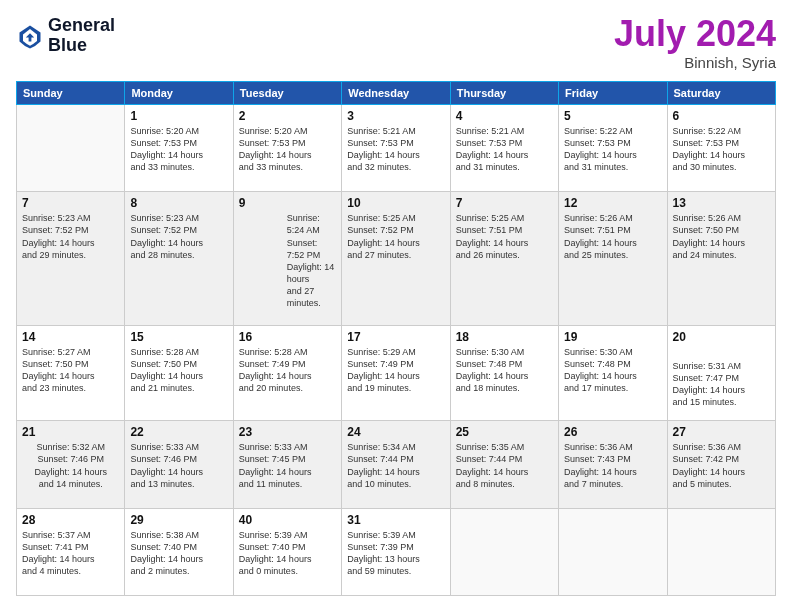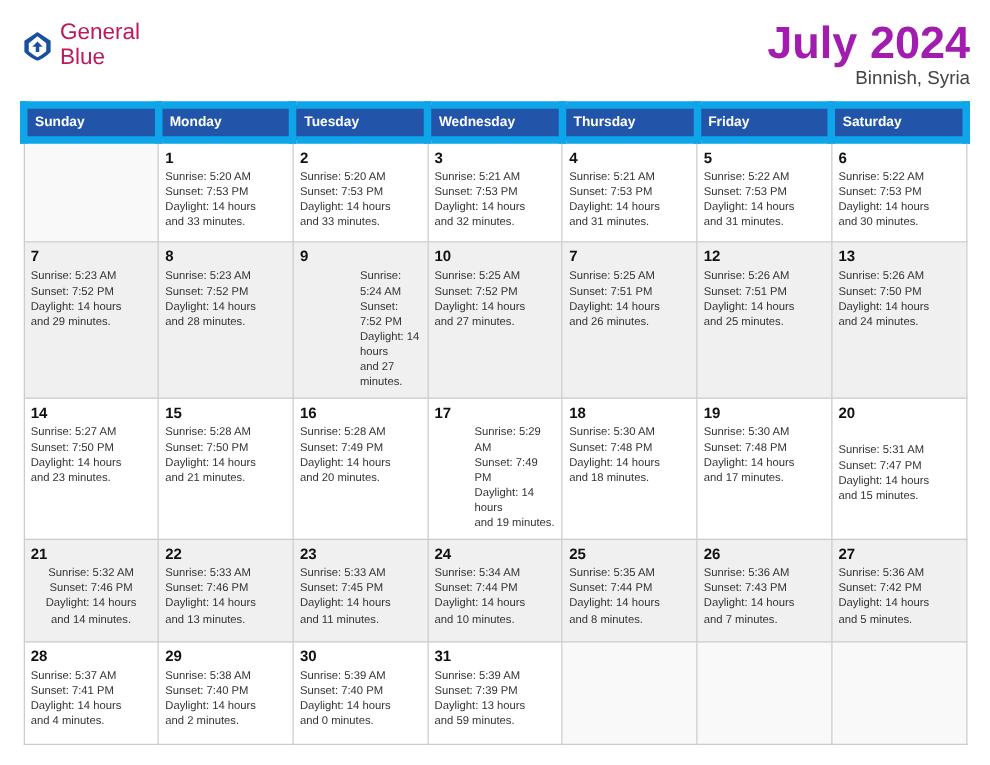--- a/index.html
+++ b/index.html
@@ -22,22 +22,22 @@
       justify-content: space-between;
       align-items: flex-start;
       margin-bottom: 10px;
     }
     .logo {
       display: flex;
       align-items: center;
     }
     .logo-text {
       font-size: 18px;
-      font-weight: normal;
-      color: #be185d;
+      font-weight: bold;
+      color: #0f172a;
       line-height: 1.1;
     }
     .logo-icon {
       width: 28px;
       height: 28px;
       margin-right: 4px;
     }
     .title-block {
       text-align: right;
     }
@@ -58,21 +58,21 @@
       flex: 1;
       font-size: 9.5px;
     }
     .calendar thead tr th {
       background-color: #2255aa;
       color: #fff;
       text-align: left;
       padding: 5px 6px;
       font-size: 11px;
       font-weight: bold;
-      border: 6px solid #0ea5e9;
+      border: 1px solid #0ea5e9;
     }
     .calendar tbody tr td {
       border: 1px solid #ccc;
       vertical-align: top;
       padding: 4px 5px;
       width: calc(100%/7);
       height: 80px;
     }
     .calendar tbody tr td.empty {
       background: #f9f9f9;
@@ -243,21 +243,21 @@
           </td>
           <td>
             <div class="day-number">16</div>
             <div class="day-info" style="white-space: pre-line;">Sunrise: 5:28 AM
 Sunset: 7:49 PM
 Daylight: 14 hours
 and 20 minutes.</div>
           </td>
           <td>
             <div class="day-number">17</div>
-            <div class="day-info" style="white-space: pre-line; margin-left: 32px;">Sunrise: 5:29 AM
+            <div class="day-info" style="white-space: pre-line;">Sunrise: 5:29 AM
 Sunset: 7:49 PM
 Daylight: 14 hours
 and 19 minutes.</div>
           </td>
           <td>
             <div class="day-number">18</div>
             <div class="day-info" style="white-space: pre-line;">Sunrise: 5:30 AM
 Sunset: 7:48 PM
 Daylight: 14 hours
 and 18 minutes.</div>
@@ -337,21 +337,21 @@
 and 4 minutes.</div>
           </td>
           <td>
             <div class="day-number">29</div>
             <div class="day-info" style="white-space: pre-line;">Sunrise: 5:38 AM
 Sunset: 7:40 PM
 Daylight: 14 hours
 and 2 minutes.</div>
           </td>
           <td>
-            <div class="day-number">30</div>
+            <div class="day-number">40</div>
             <div class="day-info" style="white-space: pre-line;">Sunrise: 5:39 AM
 Sunset: 7:40 PM
 Daylight: 14 hours
 and 0 minutes.</div>
           </td>
           <td>
             <div class="day-number">31</div>
             <div class="day-info" style="white-space: pre-line;">Sunrise: 5:39 AM
 Sunset: 7:39 PM
 Daylight: 13 hours

